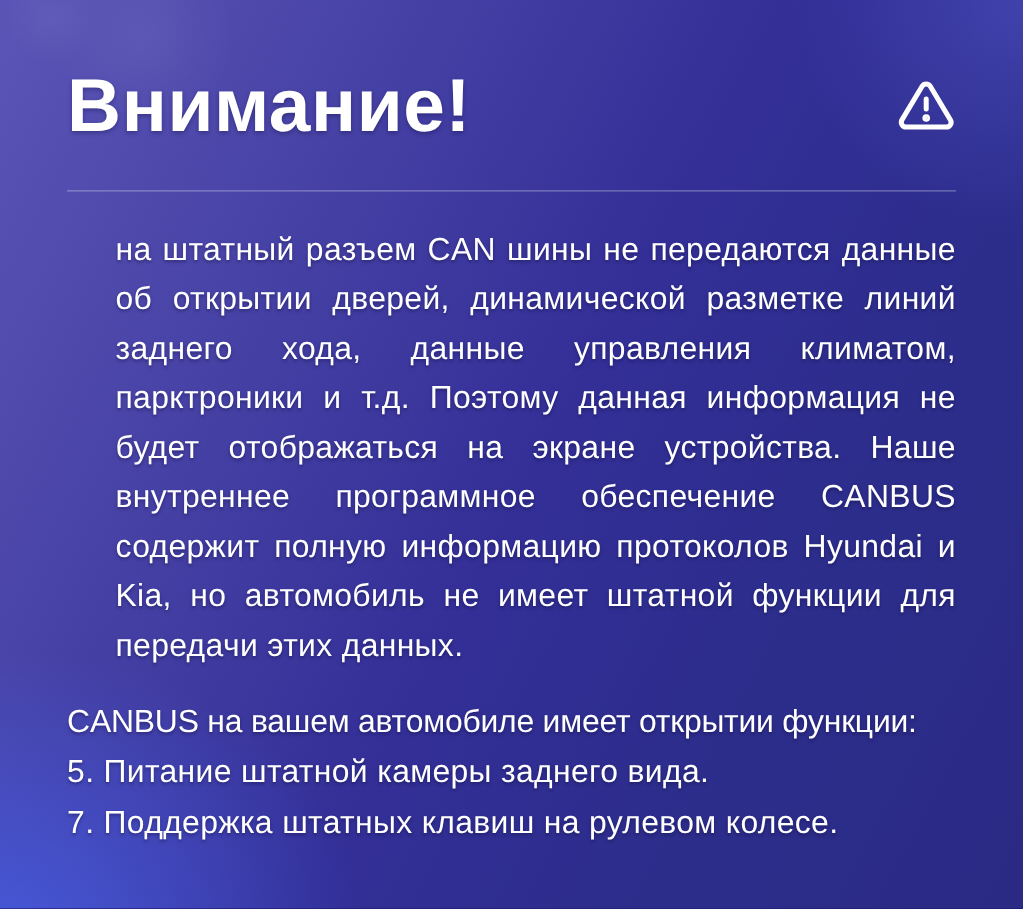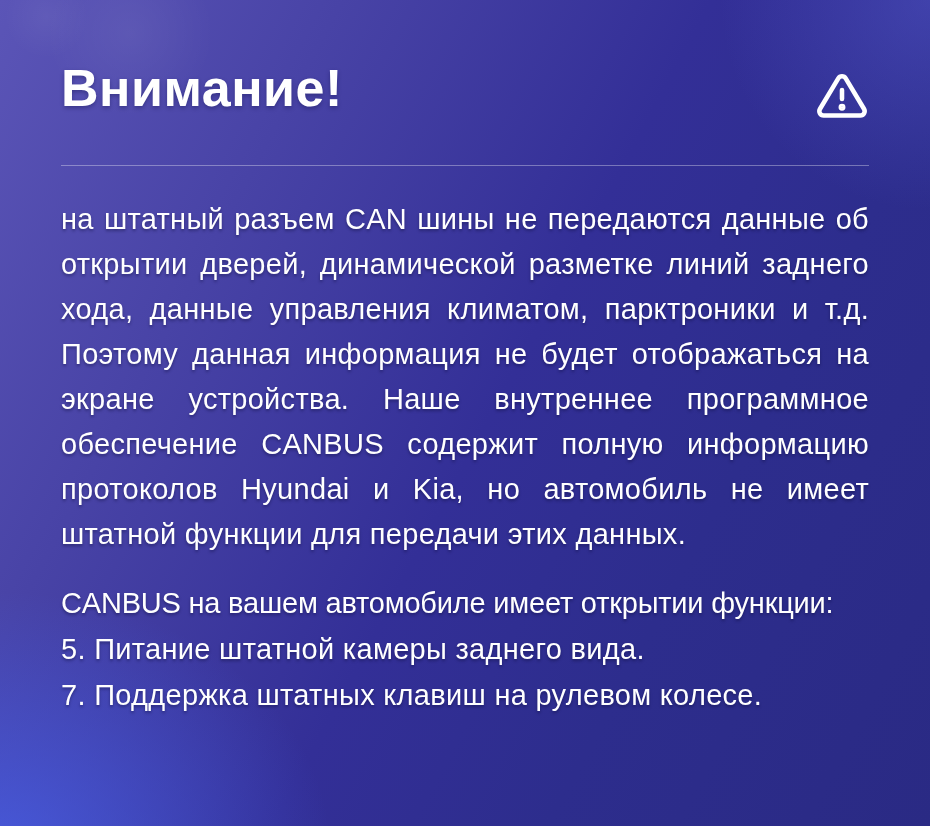--- a/index.html
+++ b/index.html
@@ -20,21 +20,21 @@
       radial-gradient(ellipse 460px 360px at 0% 103%, rgba(72, 97, 235, 0.75), rgba(72,97,235,0) 72%),
       linear-gradient(118deg, #5b55b7 0%, #4843a6 25%, #332f97 52%, #2d2d8d 72%, #2a2a84 100%);
   }
   .header {
     display: flex;
     justify-content: space-between;
     align-items: flex-start;
     padding-top: 62px;
   }
   .title {
-    font-size: 52px;
+    font-size: 68px;
     font-weight: 700;
     line-height: 1;
     letter-spacing: 0.5px;
     text-shadow: 0 2px 4px rgba(12, 12, 60, 0.35);
   }
   .warn-icon {
     width: 52px;
     height: 52px;
     margin-top: 8px;
     margin-right: 1px;
@@ -48,20 +48,21 @@
   }
   .body-text {
     font-size: 29px;
     line-height: 45px;
     letter-spacing: 0.3px;
     text-shadow: 0 2px 3px rgba(10, 10, 50, 0.40);
   }
   .paragraph {
     margin-top: 31px;
     text-align: justify;
+    margin-left: 44px;
   }
   .functions {
     margin-top: 23px;
   }
   .functions-intro {
     white-space: nowrap;
     letter-spacing: -0.2px;
     line-height: 46px;
   }
   .list-item {

